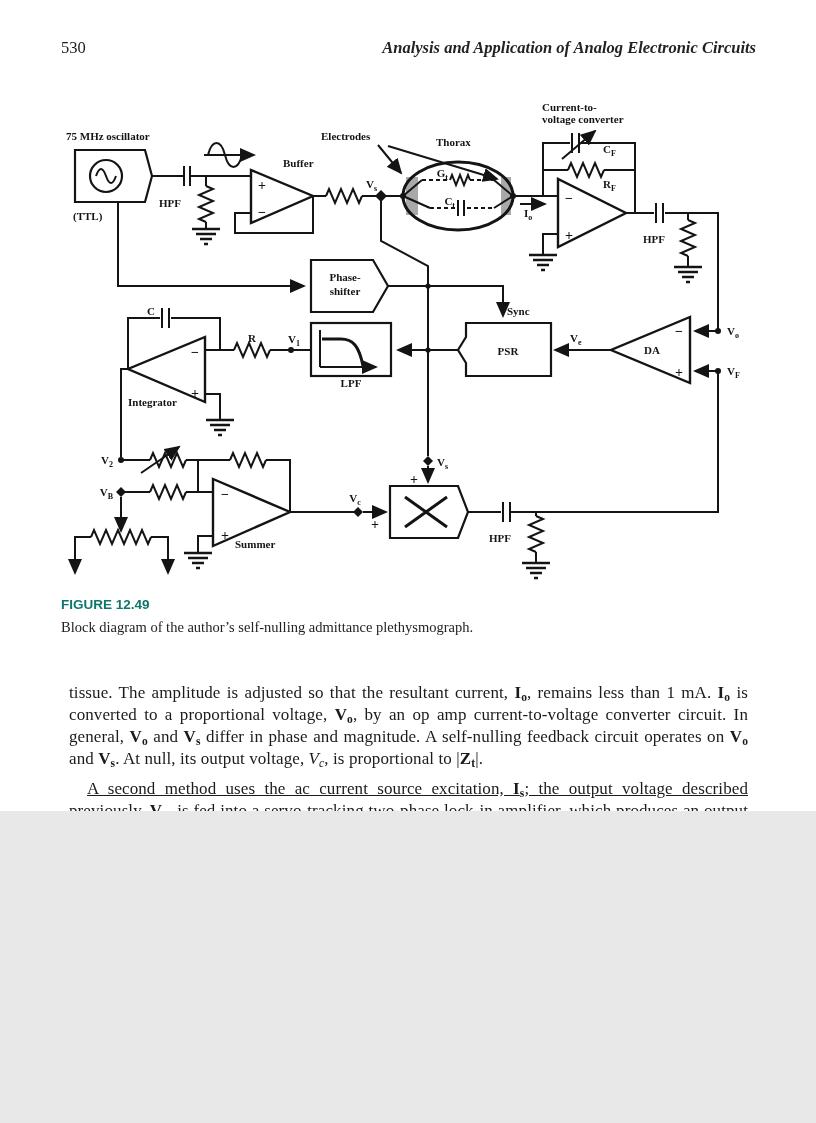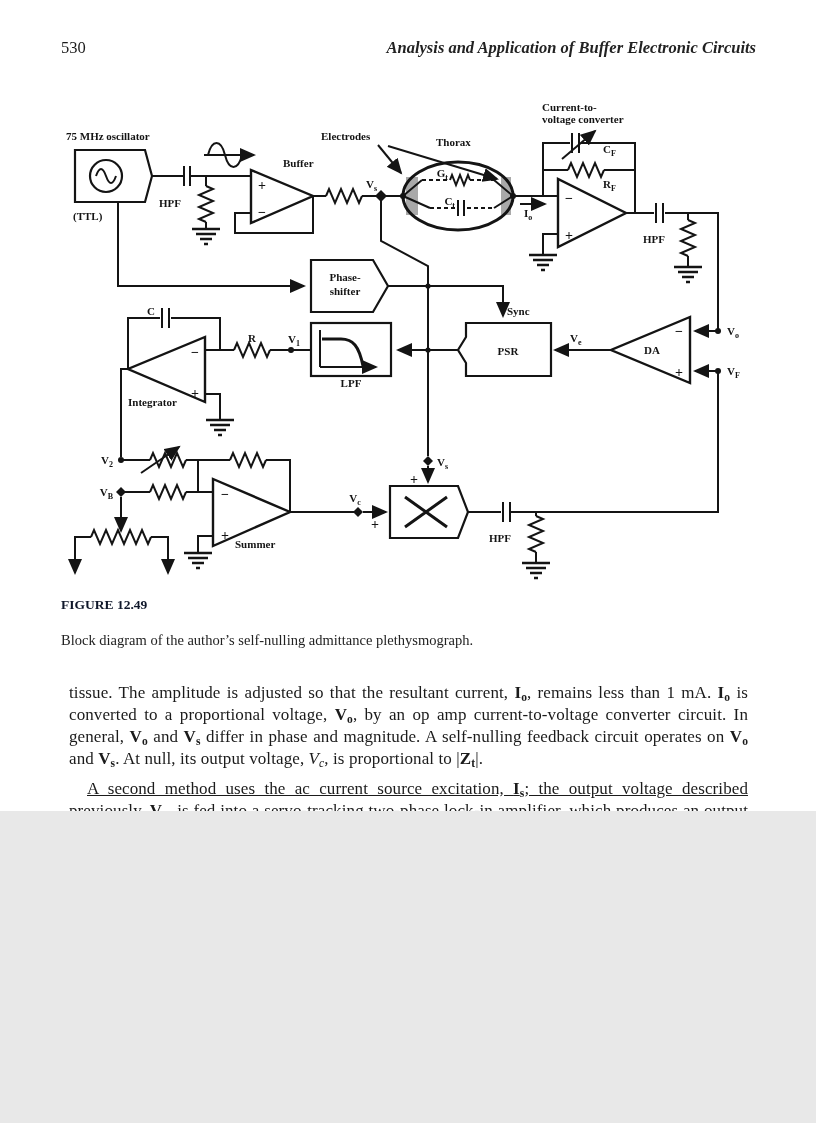--- a/index.html
+++ b/index.html
@@ -3,22 +3,22 @@
 <meta charset="utf-8">
 <style>
   html,body{margin:0;padding:0;background:#e8e8e8;}
   .page{position:relative;width:816px;height:811px;background:#ffffff;margin:0 auto;
         font-family:"Liberation Serif",serif;color:#1b1b1b;overflow:hidden;}
   .pgnum{position:absolute;left:61px;top:38px;font-size:16.5px;}
   .runtitle{position:absolute;right:60px;top:38px;font-size:16.5px;font-style:italic;font-weight:bold;
             font-family:"Liberation Serif",serif;color:#222;}
   .figwrap{position:absolute;left:58px;top:95px;width:700px;height:500px;}
   .caption{position:absolute;left:61px;top:597px;width:695px;}
-  .caplabel{font-family:Liberation Serif, serif;font-weight:bold;font-size:13.5px;color:#0f172a;}
-  .captext{font-size:14.5px;margin-top:19px;color:#222;}
+  .caplabel{font-family:Liberation Sans, sans-serif;font-weight:bold;font-size:13.5px;color:#0f766e;}
+  .captext{font-size:14.5px;margin-top:7px;color:#222;}
   .bodytext{position:absolute;left:61px;top:674px;width:695px;font-size:17px;line-height:22px;
             text-align:justify;letter-spacing:0.1px;}
   .bodytext p{margin:8px;}
   .indent{text-indent:18px;text-decoration:underline;}
   .bseg{font-weight:bold;}
   .iseg{font-style:italic;}
   .sub{vertical-align:-0.25em;font-size:0.68em;line-height:0;}
   .eqrow{position:relative;margin:17px 0 15px 0;text-align:center;font-size:17px;}
   .eqnum{position:absolute;right:0;top:0;}
   .footer{position:absolute;left:61px;top:1095px;font-size:13px;color:#a16207;}
@@ -33,21 +33,21 @@
   .dls{font-size:8px;}
   .dsign{font:bold 14px "Liberation Serif",serif;fill:#141414;text-anchor:middle;}
   .nd{fill:#141414;}
 </style>
 </head>
 <body>
 
 <div class="page">
 
   <div class="pgnum">530</div>
-  <div class="runtitle">Analysis and Application of Buffer Electronic Circuits</div>
+  <div class="runtitle">Analysis and Application of Analog Electronic Circuits</div>
 
   <div class="figwrap">
     <svg width="700" height="500" viewBox="0 0 700 500" xmlns="http://www.w3.org/2000/svg">
       <defs>
         <marker id="arr" markerWidth="9" markerHeight="8" refX="7" refY="3.5" orient="auto">
           <path d="M0,0 L8,3.5 L0,7 Z" fill="#141414"></path>
         </marker>
         <path id="zz" d="M0,0 l3,-7 l6,14 l6,-14 l6,14 l6,-14 l6,14 l3,-7" fill="none" stroke="#141414" stroke-width="2"></path>
         <g id="gnd" stroke="#141414" stroke-width="2.4">
           <path d="M-14,0 H14 M-10,5 H10 M-6,10 H6 M-2,15 H2"></path>

